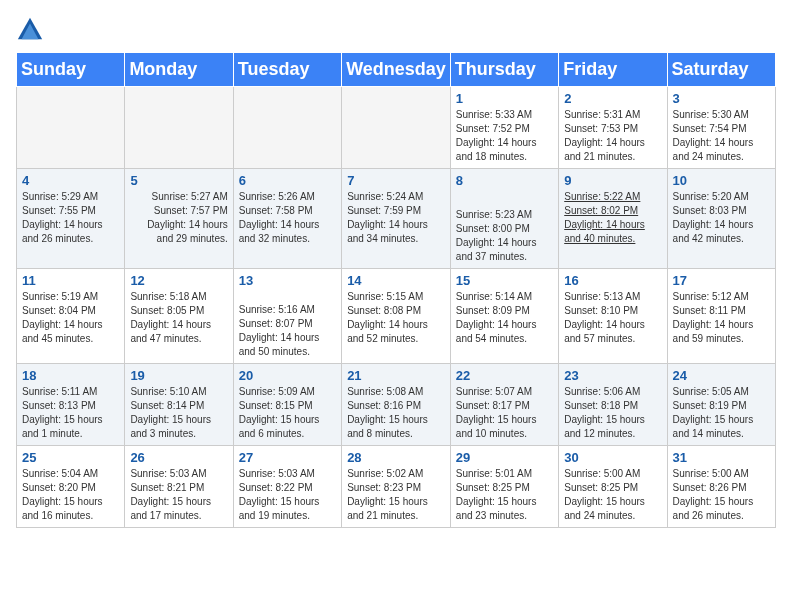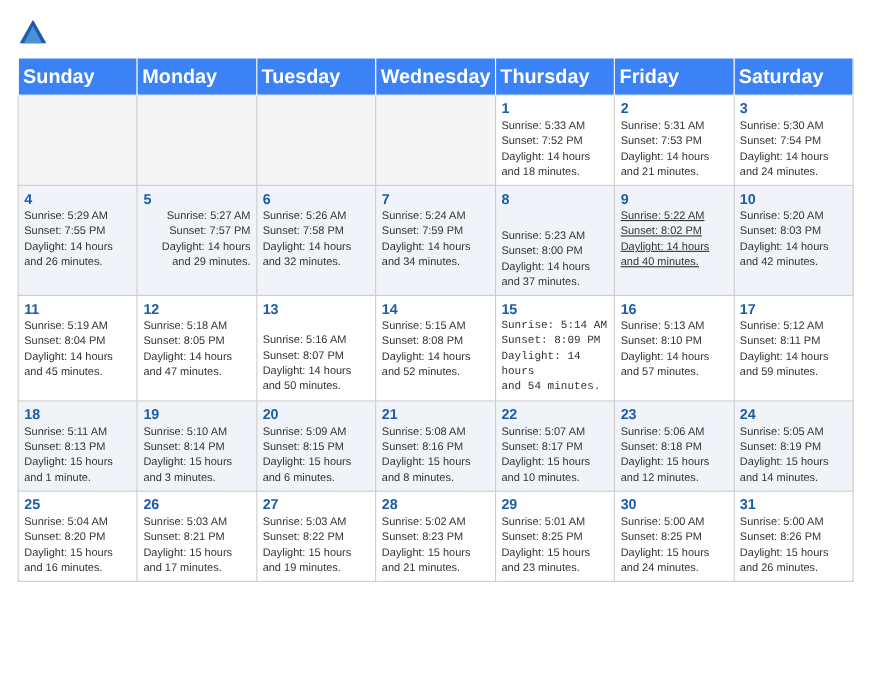--- a/index.html
+++ b/index.html
@@ -229,21 +229,21 @@
         </td>
         <td>
           <div class="day-number">14</div>
           <div class="day-info" style="white-space: pre-line;">Sunrise: 5:15 AM
 Sunset: 8:08 PM
 Daylight: 14 hours
 and 52 minutes.</div>
         </td>
         <td>
           <div class="day-number">15</div>
-          <div class="day-info" style="white-space: pre-line; font-family: Liberation Mono, monospace;">Sunrise: 5:14 AM
+          <div class="day-info" style="white-space: pre-line;">Sunrise: 5:14 AM
 Sunset: 8:09 PM
 Daylight: 14 hours
 and 54 minutes.</div>
         </td>
         <td>
           <div class="day-number">16</div>
           <div class="day-info" style="white-space: pre-line;">Sunrise: 5:13 AM
 Sunset: 8:10 PM
 Daylight: 14 hours
 and 57 minutes.</div>

